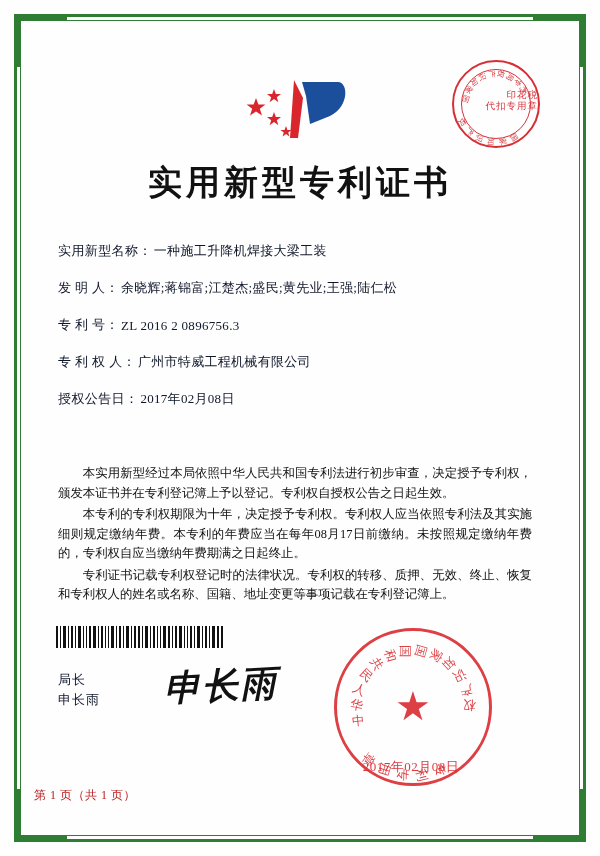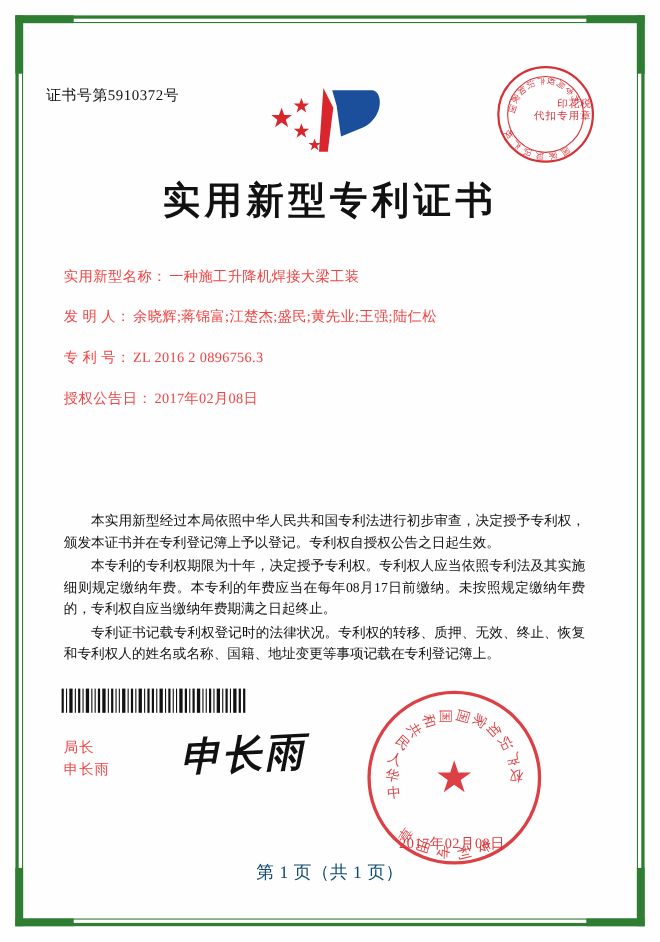--- a/index.html
+++ b/index.html
@@ -135,24 +135,24 @@
 
   
   .fields {
     position: absolute;
     left: 24px;
     right: 18px;
     top: 208px;
   }
   .field-row {
     display: flex;
-    align-items: center;
+    align-items: flex-end;
     margin-bottom: 19px;
     font-size: 13px;
-    color: #ef4444;
+    color: #0f172a;
   }
   .field-label {
     white-space: nowrap;
     letter-spacing: 0.4px;
   }
   .field-value {
     margin-left: 2px;
     letter-spacing: 0.3px;
   }
 
@@ -189,21 +189,21 @@
   }
 
   
   .sig-block {
     position: absolute;
     left: 24px;
     top: 636px;
     font-size: 13px;
     line-height: 20px;
     letter-spacing: 1px;
-    color: #ef4444;
+    color: #0f172a;
   }
   .sig-hand {
     position: absolute;
     left: 130px;
     top: 628px;
     font-size: 36px;
     font-family: "Liberation Serif", serif;
     font-style: italic;
     font-weight: bold;
     color: #111;
@@ -251,41 +251,39 @@
     letter-spacing: 0.5px;
     opacity: .9;
   }
 
   
   .footer {
     position: absolute;
     left: 0;
     right: 0;
     bottom: 18px;
-    text-align: center;
-    font-size: 16px;
-    color: #0c4a6e;
+    font-size: 12px;
+    color: #b91c1c;
     letter-spacing: 0.5px;
   }
 </style>
 </head>
 <body>
 
 <div class="page">
 
   <div class="frame-outer"></div>
   <div class="frame-inner"></div>
   <div class="corner tl"></div>
   <div class="corner tr"></div>
   <div class="corner bl"></div>
   <div class="corner br"></div>
 
   <div class="content">
 
-    <div class="cert-no">证书号第5910372号</div>
 
     <div class="logo">
       <svg width="120" height="70" viewBox="0 0 120 70">
         <polygon points="60,4 69,22 64,62 56,62" fill="#d8262c"></polygon>
         <path d="M68,6 L104,6 C114,6 116,30 96,40 L76,48 L72,20 Z" fill="#1b4f9c"></path>
         <polygon points="22,22 24.4,28.6 31.4,28.6 25.8,32.8 28,39.6 22,35.4 16,39.6 18.2,32.8 12.6,28.6 19.6,28.6" fill="#d8262c"></polygon>
         <polygon points="40,13 41.8,18 47,18 42.8,21.2 44.4,26.2 40,23 35.6,26.2 37.2,21.2 33,18 38.2,18" fill="#d8262c"></polygon>
         <polygon points="40,36 41.8,41 47,41 42.8,44.2 44.4,49.2 40,46 35.6,49.2 37.2,44.2 33,41 38.2,41" fill="#d8262c"></polygon>
         <polygon points="52,50 53.4,54 57.6,54 54.2,56.6 55.5,60.6 52,58.1 48.5,60.6 49.8,56.6 46.4,54 50.6,54" fill="#d8262c"></polygon>
       </svg>
@@ -325,20 +323,24 @@
         <span class="field-label">实用新型名称：</span>
         <span class="field-value">一种施工升降机焊接大梁工装</span>
       </div>
       <div class="field-row">
         <span class="field-label">发 明 人：</span>
         <span class="field-value">余晓辉;蒋锦富;江楚杰;盛民;黄先业;王强;陆仁松</span>
       </div>
       <div class="field-row">
         <span class="field-label">专 利 号：</span>
         <span class="field-value">ZL 2016 2 0896756.3</span>
+      </div>
+      <div class="field-row">
+        <span class="field-label">专 利 权 人：</span>
+        <span class="field-value">广州市特威工程机械有限公司</span>
       </div>
       <div class="field-row">
         <span class="field-label">授权公告日：</span>
         <span class="field-value">2017年02月08日</span>
       </div>
     </div>
 
     <div class="paragraphs">
       <p>本实用新型经过本局依照中华人民共和国专利法进行初步审查，决定授予专利权，颁发本证书并在专利登记簿上予以登记。专利权自授权公告之日起生效。</p>
       <p>本专利的专利权期限为十年，决定授予专利权。专利权人应当依照专利法及其实施细则规定缴纳年费。本专利的年费应当在每年08月17日前缴纳。未按照规定缴纳年费的，专利权自应当缴纳年费期满之日起终止。</p>

